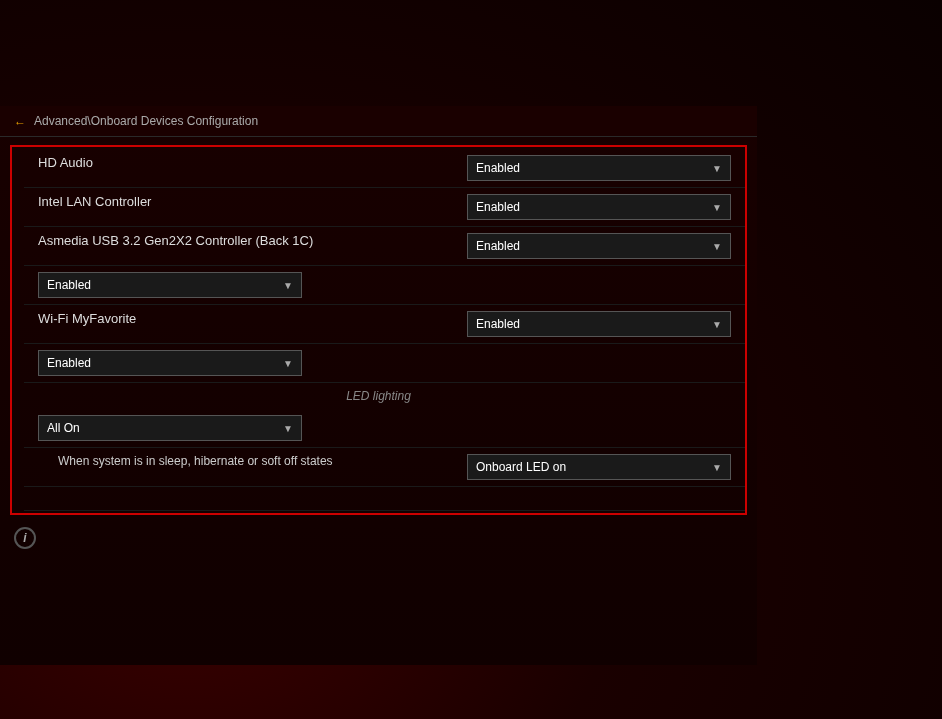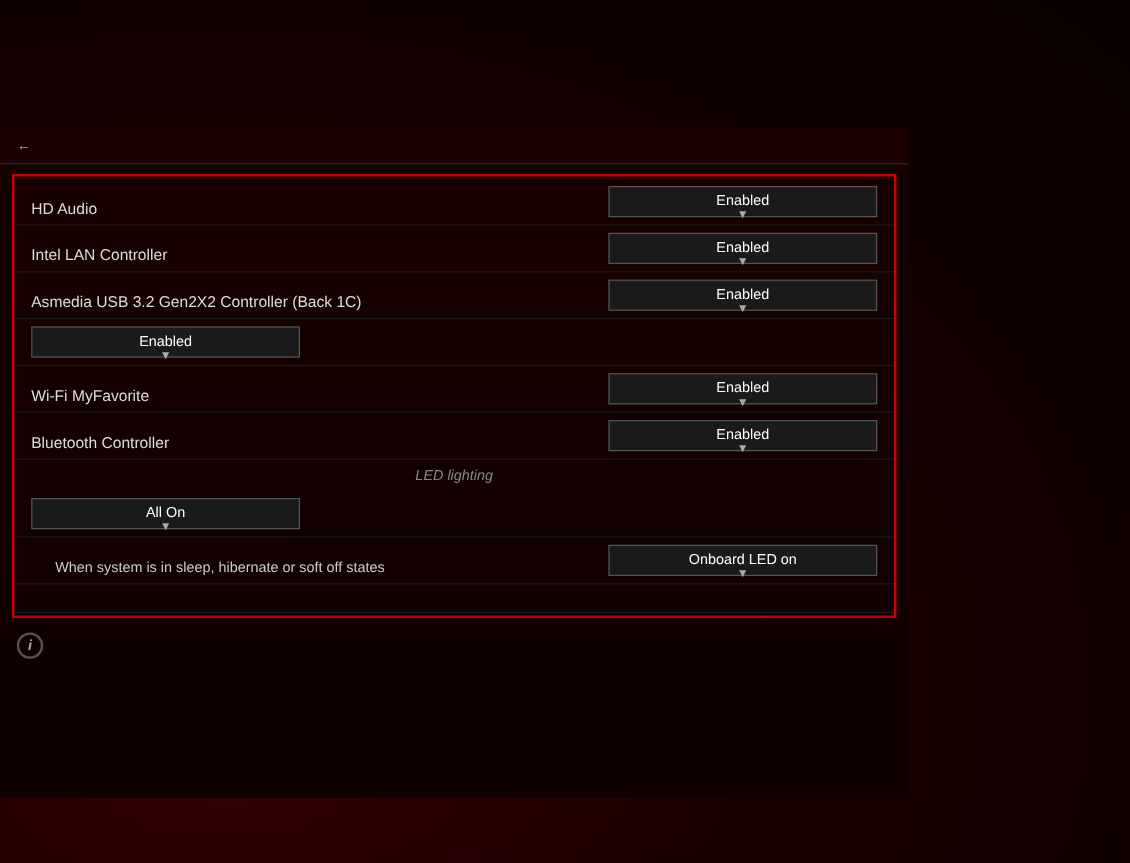--- a/index.html
+++ b/index.html
@@ -183,24 +183,25 @@
 
     
     .red-border-box {
       border: 2px solid #cc0000;
       margin: 4px 10px;
       padding: 2px 0;
     }
 
     .setting-row {
       display: flex;
-      align-items: flex-end;
+      align-items: flex-start;
       padding: 6px 14px;
       min-height: 36px;
       border-bottom: 1px solid #1a1a1a;
+      margin-left: 12px;
     }
 
     .setting-label {
       color: #ddd;
       font-size: 13px;
       flex: 1;
     }
 
     .setting-label.sub {
       padding-left: 20px;
@@ -211,33 +212,32 @@
     .section-label {
       color: #888;
       font-size: 12px;
       padding: 6px 14px;
       font-style: italic;
       text-align: center;
     }
 
     
     .dropdown {
-      width: 224px;
+      width: 264px;
       background: #1a1a1a;
       border: 1px solid #555;
       color: #fff;
       font-size: 12px;
       padding: 4px 8px;
       display: flex;
       align-items: center;
       justify-content: space-between;
       cursor: pointer;
       position: relative;
       height: 26px;
-      flex-direction: column;
     }
 
     .dropdown-arrow {
       color: #aaa;
       font-size: 10px;
     }
 
     
     .hw-monitor {
       width: 185px;
@@ -430,20 +430,21 @@
     <div class="nav-tab">Tool</div>
     <div class="nav-tab">Exit</div>
   </div>
 
   <div class="content-area">
 
     <div class="main-content">
 
       <div class="breadcrumb">
         <span class="breadcrumb-arrow">←</span>
+        <span>Advanced\Onboard Devices Configuration</span>
       </div>
 
       <div class="settings-panel">
         <div class="red-border-box">
 
           <div class="setting-row">
             <span class="setting-label">HD Audio</span>
             <div class="dropdown">
               <span>Enabled</span>
               <span class="dropdown-arrow">▼</span>
@@ -475,21 +476,20 @@
 
           <div class="setting-row">
             <span class="setting-label">Wi-Fi MyFavorite</span>
             <div class="dropdown">
               <span>Enabled</span>
               <span class="dropdown-arrow">▼</span>
             </div>
           </div>
 
           <div class="setting-row">
-            <span class="setting-label">Bluetooth Controller</span>
             <div class="dropdown">
               <span>Enabled</span>
               <span class="dropdown-arrow">▼</span>
             </div>
           </div>
 
           <div class="section-label">LED lighting</div>
 
           <div class="setting-row">
             <div class="dropdown">

